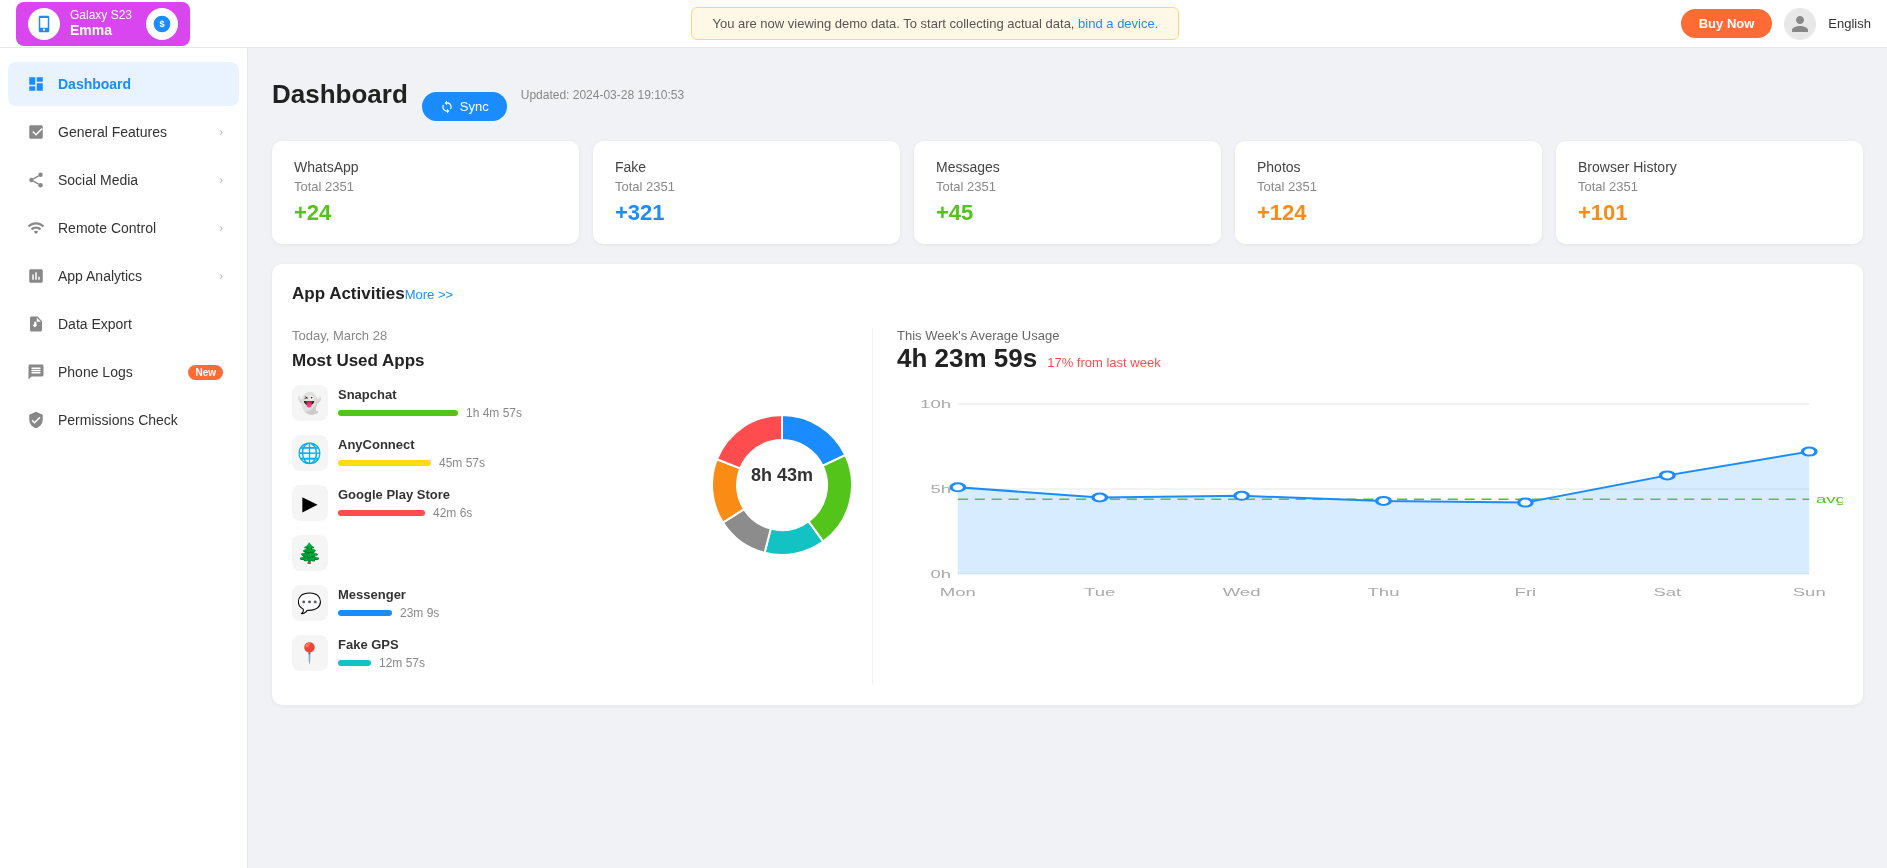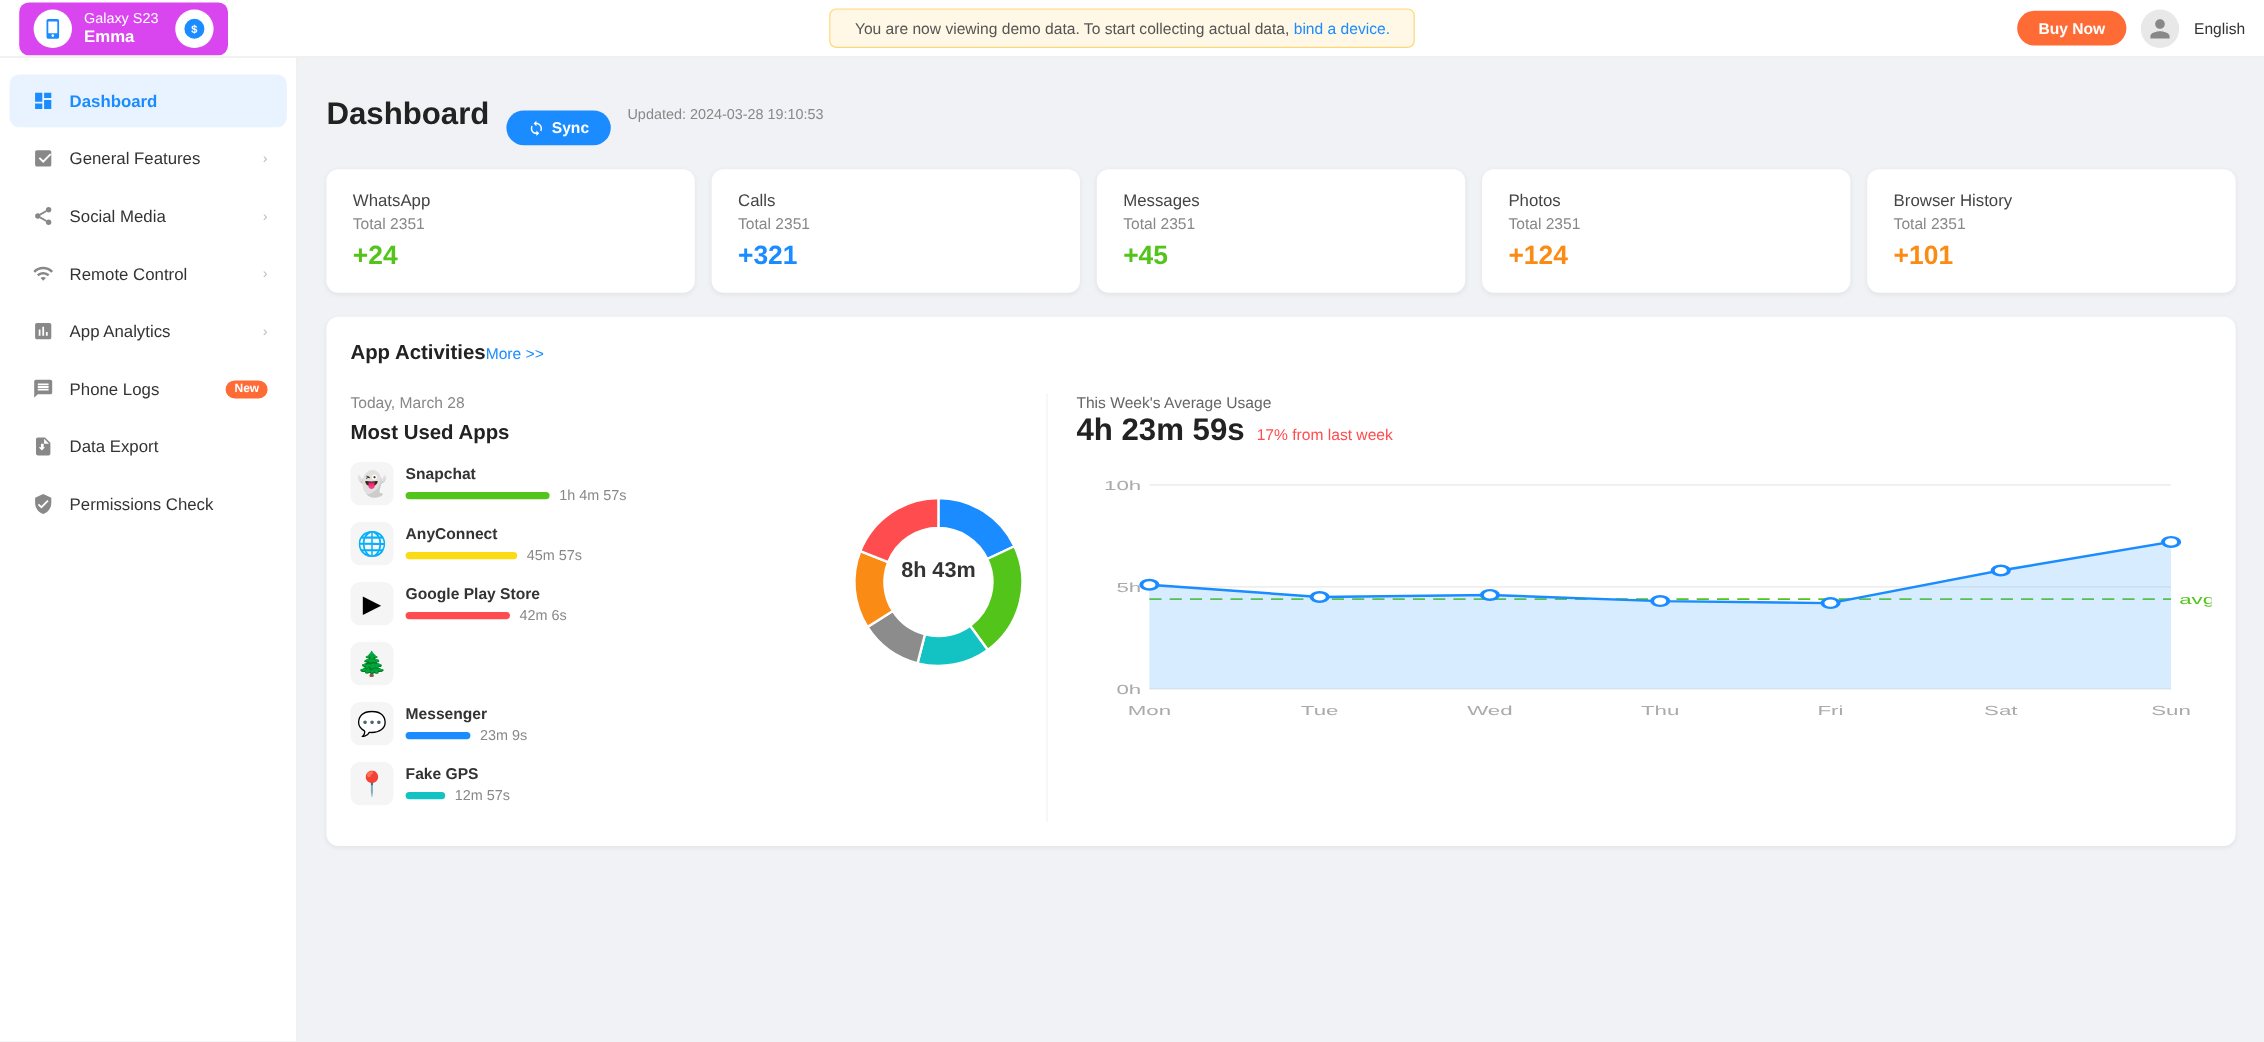--- a/index.html
+++ b/index.html
@@ -39,21 +39,21 @@
     .sidebar-label { font-size: 14px; color: #333; flex: 1; }
     .sidebar-arrow { color: #bbb; font-size: 12px; }
     .new-badge { background: #ff6b35; color: #fff; font-size: 10px; font-weight: 700; padding: 2px 7px; border-radius: 10px; }
 
     
     .content { flex: 1; overflow-y: auto; padding: 20px 24px; }
 
     
     .dash-header { display: flex; align-items: center; gap: 14px; margin-bottom: 20px; }
     .dash-title { font-size: 26px; font-weight: 700; color: #222; }
-    .sync-btn { background: #1a8cff; color: #fff; border: none; border-radius: 20px; padding: 7px 18px; font-size: 13px; font-weight: 700; cursor: pointer; display: flex; align-items: center; gap: 6px; margin-top: 24px; }
+    .sync-btn { background: #1a8cff; color: #fff; border: none; border-radius: 20px; padding: 7px 18px; font-size: 13px; font-weight: 400; cursor: pointer; display: flex; align-items: center; gap: 6px; margin-top: 24px; }
     .sync-btn svg { width: 14px; height: 14px; fill: #fff; }
     .updated-text { font-size: 12px; color: #888; }
 
     
     .stats-row { display: flex; gap: 14px; margin-bottom: 20px; align-items: flex-end; }
     .stat-card { background: #fff; border-radius: 10px; padding: 18px 22px; flex: 1; box-shadow: 0 1px 4px rgba(0,0,0,0.06); }
     .stat-name { font-size: 14px; color: #444; font-weight: 500; }
     .stat-total { font-size: 13px; color: #888; margin-top: 4px; }
     .stat-delta { font-size: 22px; font-weight: 700; margin-top: 6px; }
     .stat-delta.green { color: #52c41a; }
@@ -183,34 +183,34 @@
             <path d="M19 3H5c-1.1 0-2 .9-2 2v14c0 1.1.9 2 2 2h14c1.1 0 2-.9 2-2V5c0-1.1-.9-2-2-2zM9 17H7v-7h2v7zm4 0h-2V7h2v10zm4 0h-2v-4h2v4z"></path>
           </svg>
       </div>
       <span class="sidebar-label">App Analytics</span>
       <span class="sidebar-arrow">›</span>
     </div>
 
     <div class="sidebar-item">
       <div class="sidebar-icon">
         <svg viewBox="0 0 24 24" fill="#888">
+            <path d="M14 2H6c-1.1 0-2 .9-2 2v16c0 1.1.9 2 2 2h12c1.1 0 2-.9 2-2V8l-6-6zm-1 7V3.5L18.5 9H13zm-2 8l-4-4h2.5v-4h3v4H14l-4 4z"></path>
+          </svg>
+      </div>
+      <span class="sidebar-label">Data Export</span>
+    </div>
+
+    <div class="sidebar-item">
+      <div class="sidebar-icon">
+        <svg viewBox="0 0 24 24" fill="#888">
             <path d="M20 2H4c-1.1 0-2 .9-2 2v18l4-4h14c1.1 0 2-.9 2-2V4c0-1.1-.9-2-2-2zm-2 12H6v-2h12v2zm0-3H6V9h12v2zm0-3H6V6h12v2z"></path>
           </svg>
       </div>
       <span class="sidebar-label">Phone Logs</span>
       <span class="new-badge">New</span>
-    </div>
-
-    <div class="sidebar-item">
-      <div class="sidebar-icon">
-        <svg viewBox="0 0 24 24" fill="#888">
-            <path d="M14 2H6c-1.1 0-2 .9-2 2v16c0 1.1.9 2 2 2h12c1.1 0 2-.9 2-2V8l-6-6zm-1 7V3.5L18.5 9H13zm-2 8l-4-4h2.5v-4h3v4H14l-4 4z"></path>
-          </svg>
-      </div>
-      <span class="sidebar-label">Data Export</span>
     </div>
 
     <div class="sidebar-item">
       <div class="sidebar-icon">
         <svg viewBox="0 0 24 24" fill="#888">
             <path d="M12 1L3 5v6c0 5.55 3.84 10.74 9 12 5.16-1.26 9-6.45 9-12V5l-9-4zm-2 16l-4-4 1.41-1.41L10 14.17l6.59-6.59L18 9l-8 8z"></path>
           </svg>
       </div>
       <span class="sidebar-label">Permissions Check</span>
     </div>
@@ -229,21 +229,21 @@
       <span class="updated-text">Updated: 2024-03-28 19:10:53</span>
     </div>
 
     <div class="stats-row">
       <div class="stat-card">
         <div class="stat-name">WhatsApp</div>
         <div class="stat-total">Total 2351</div>
         <div class="stat-delta green">+24</div>
       </div>
       <div class="stat-card">
-        <div class="stat-name">Calls</div>
+        <div class="stat-name">Fake</div>
         <div class="stat-total">Total 2351</div>
         <div class="stat-delta blue">+321</div>
       </div>
       <div class="stat-card">
         <div class="stat-name">Messages</div>
         <div class="stat-total">Total 2351</div>
         <div class="stat-delta green">+45</div>
       </div>
       <div class="stat-card">
         <div class="stat-name">Photos</div>

